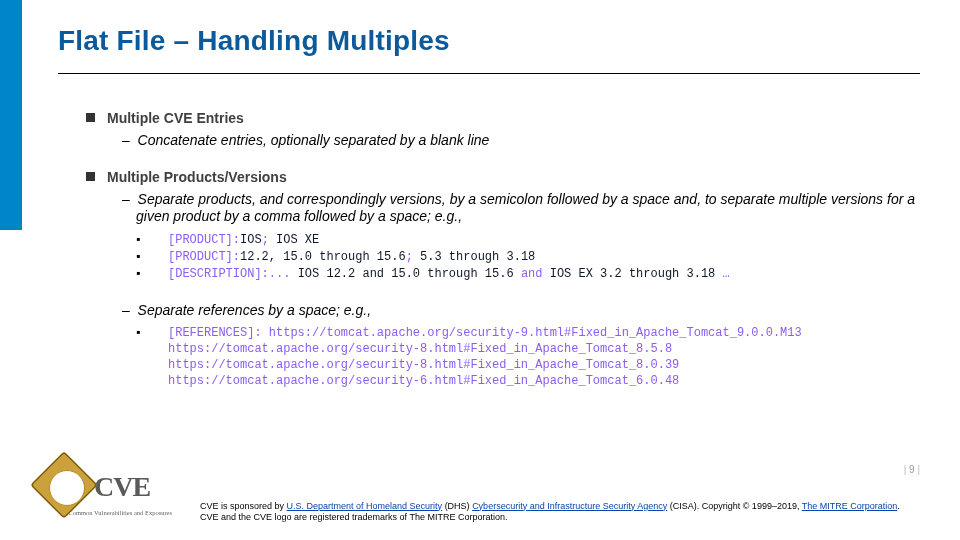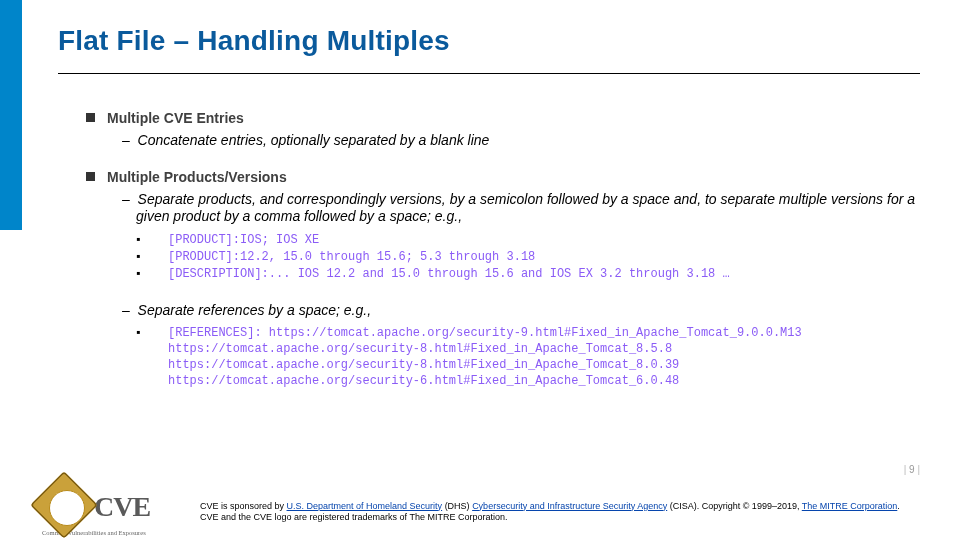--- a/index.html
+++ b/index.html
@@ -83,28 +83,29 @@
     text-indent: -20px;
     padding-left: 20px;
     margin-bottom: 1px;
   }
   .code-bullet {
     display: inline-block;
     width: 12px;
     color: #000;
     font-family: Arial, sans-serif;
   }
-  .red { color: #8b5cf6; margin-top: 8px; }
+  .red { color: #0f172a; margin-top: 8px; }
   .blk { color: #8b5cf6; }
 
   .logo-area {
     position: absolute;
     left: 42px;
-    bottom: 4px;
+    bottom: 24px;
     width: 130px;
+    text-align: right;
   }
   .logo {
     display: flex;
     align-items: center;
     gap: 4px;
   }
   .logo-badge {
     width: 48px;
     height: 48px;
     position: relative;

